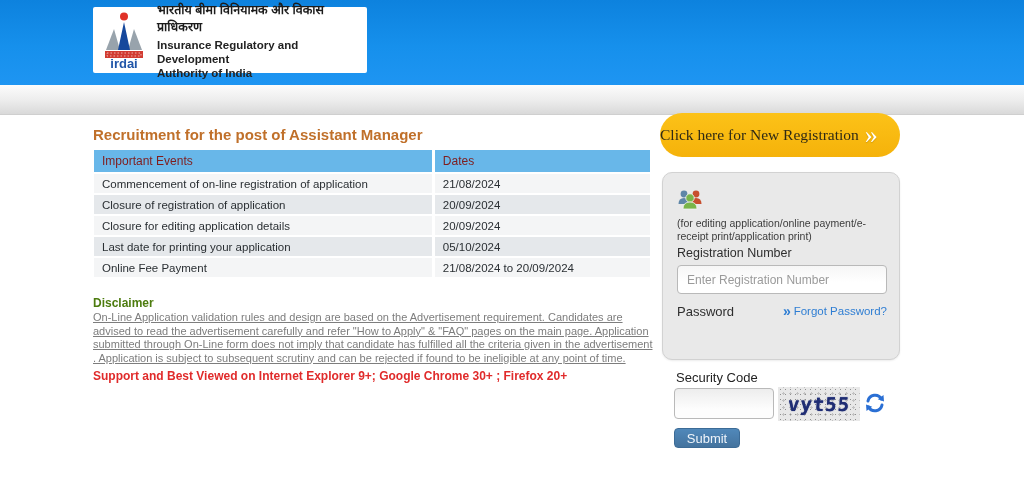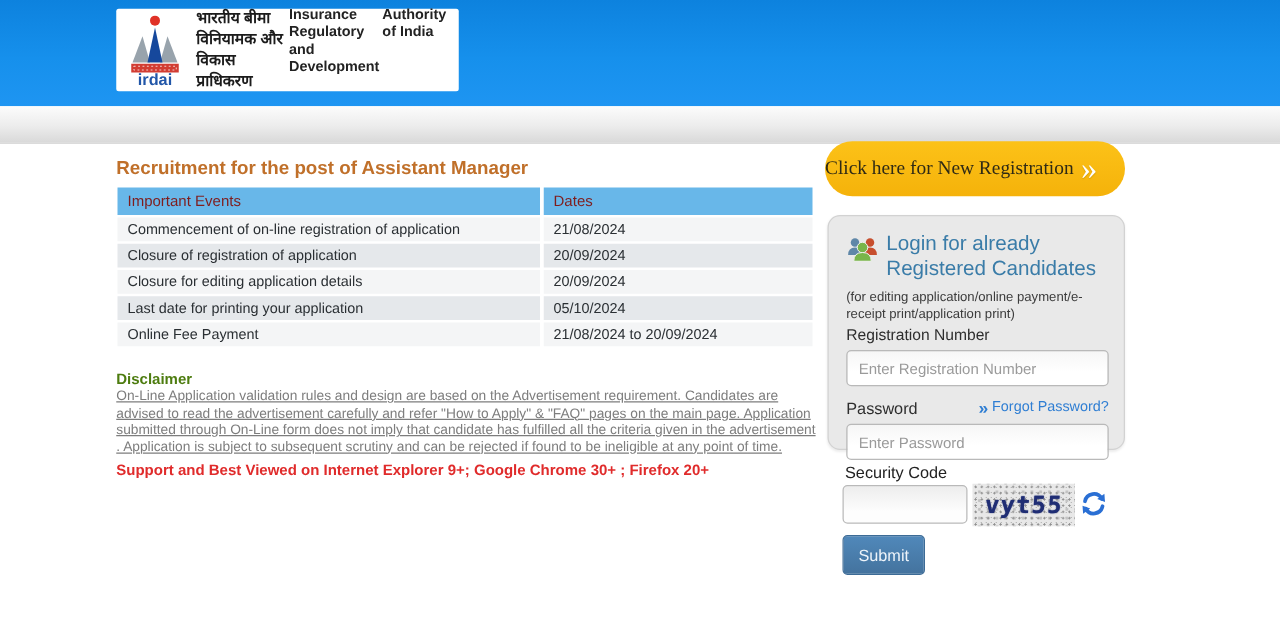--- a/index.html
+++ b/index.html
@@ -15,21 +15,21 @@
   .top-bar {
     position:absolute; left:0; top:0; width:1024px; height:85px;
     background:linear-gradient(180deg,#0d82de 0%,#1690ec 55%,#1e95f2 100%);
   }
   .logo-box {
     position:absolute; left:93px; top:7px; width:274px; height:66px;
     background:#ffffff; border-radius:2px;
     display:flex; align-items:center; padding:4px 10px 4px 8px;
   }
   .irdai-logo { width:46px; height:58px; flex:0 0 auto; margin-right:10px; }
-  .logo-text { display:flex; justify-content:flex-end; }
+  .logo-text { display:flex; flex-direction:column; justify-content:flex-end; }
   .org-hindi { font-size:12.5px; font-weight:bold; color:#1c1c1c; margin-bottom:3px; }
   .org-en { font-size:11.5px; font-weight:bold; color:#222; line-height:14px; }
 
   .sub-bar {
     position:absolute; left:0; top:85px; width:1024px; height:30px;
     background:linear-gradient(180deg,#fcfcfc 0%,#ececec 55%,#d9d9d9 100%);
     border-bottom:1px solid #cfcfcf;
   }
 
   
@@ -131,21 +131,21 @@
   .captcha-text {
     font-family:"DejaVu Sans Mono", monospace;
     font-size:19px; font-weight:bold; color:#1f2d74; letter-spacing:1px;
     transform:skewX(-4deg);
     text-shadow:0 0 1px #1f2d74;
   }
   .captcha-refresh {
     position:absolute; left:864px; top:392px; width:22px; height:22px; cursor:pointer;
   }
   .submit-btn {
-    position:absolute; left:674px; top:428px; width:66px; height:32px;
+    position:absolute; left:674px; top:428px; width:66px; height:20px;
     background:linear-gradient(180deg,#5088ba,#44739e);
     border:1px solid #3c6b96; border-radius:4px; cursor:pointer;
     color:#eef4fa; font-size:13px; font-family:inherit;
   }
 </style>
 </head>
 <body>
 
 <div class="top-bar">
   <div class="logo-box">
@@ -212,33 +212,31 @@
 <div class="login-panel">
   <div class="login-header">
     <svg class="people-icon" viewBox="0 0 26 22" xmlns="http://www.w3.org/2000/svg">
       <circle cx="7" cy="6" r="3.4" fill="#5f87a8"></circle>
       <path d="M1.5 16 q0 -6 5.5 -6 q5.5 0 5.5 6 z" fill="#5f87a8"></path>
       <circle cx="19" cy="6" r="3.4" fill="#c74f2e"></circle>
       <path d="M13.5 16 q0 -6 5.5 -6 q5.5 0 5.5 6 z" fill="#c74f2e"></path>
       <circle cx="13" cy="10" r="4.2" fill="#79b54a" stroke="#f2f2f2" stroke-width="0.8"></circle>
       <path d="M6 21 q0 -7 7 -7 q7 0 7 7 z" fill="#79b54a" stroke="#f2f2f2" stroke-width="0.8"></path>
     </svg>
-    <div class="login-title">Login for already Registered Candidates</div>
   </div>
   <div class="login-note">(for editing application/online payment/e-receipt print/application print)</div>
   <div class="field-label">Registration Number</div>
   <input class="text-input" type="text" placeholder="Enter Registration Number" style="">
   <div class="password-row">
     <span class="password-label">Password</span>
     <a class="forgot-link">
       <span class="forgot-chevron">»</span>
       <span>Forgot Password?</span>
     </a>
   </div>
-  <input class="text-input" type="password" placeholder="Enter Password" style="">
 </div>
 
 <div class="security-label">Security Code</div>
 <input class="security-input" type="text" style="">
 <div class="captcha-box">
   <span class="captcha-text">vyt55</span>
 </div>
 <svg class="captcha-refresh" viewBox="0 0 22 22" xmlns="http://www.w3.org/2000/svg">
   <path d="M4 9 a7.2 7.2 0 0 1 13.4 -2" fill="none" stroke="#2a6fd4" stroke-width="3" stroke-linecap="round"></path>
   <polygon points="19.5,3 20,9.5 13.8,7.2" fill="#2a6fd4"></polygon>

